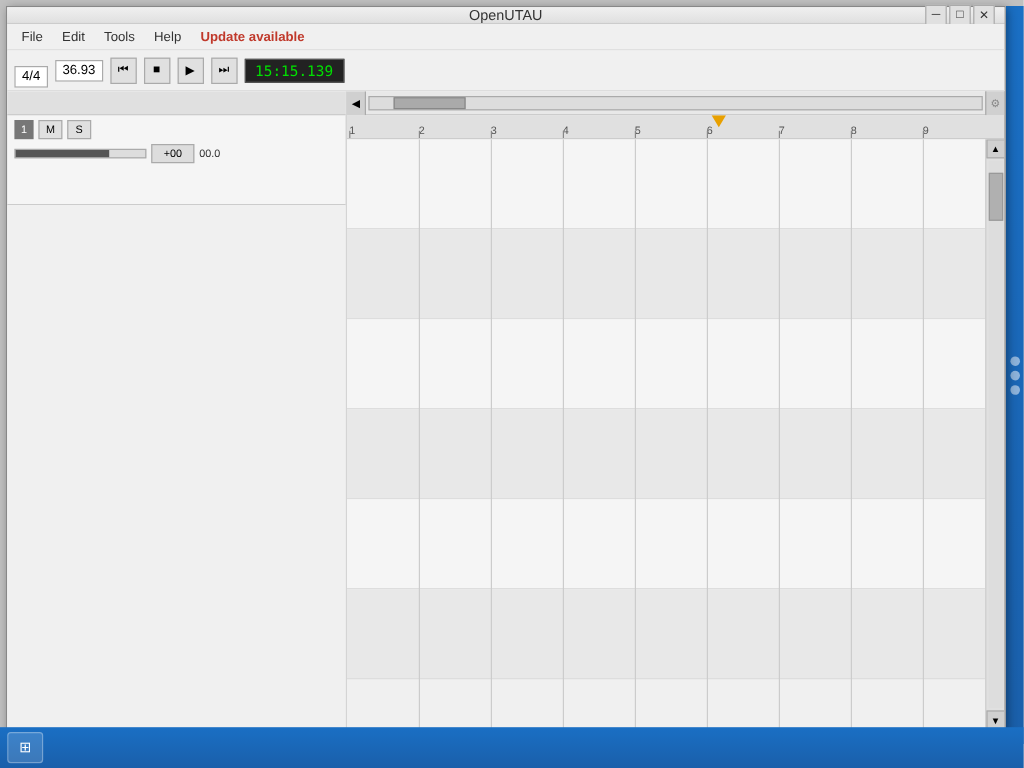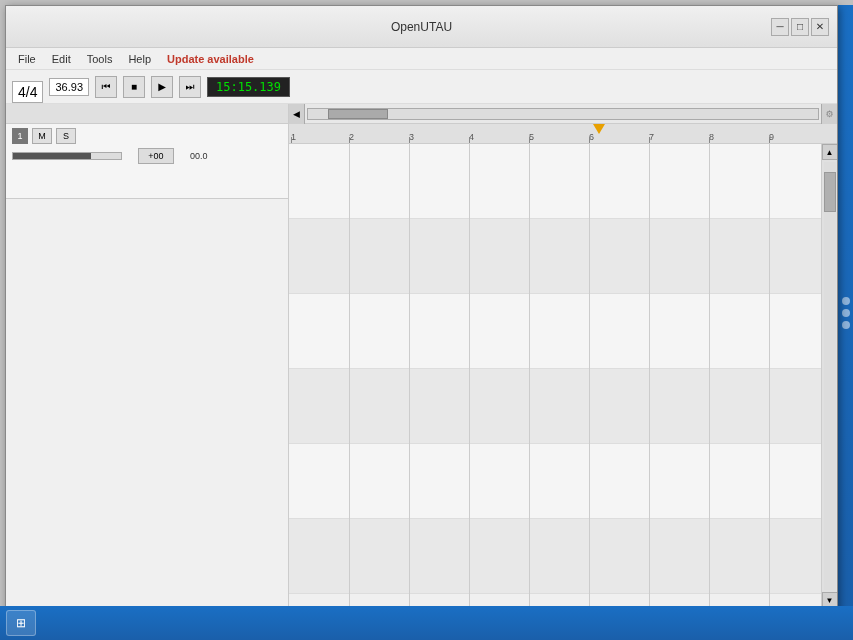--- a/index.html
+++ b/index.html
@@ -21,21 +21,21 @@
       left: 5px;
       background: #f0f0f0;
       border: 1px solid #888;
       box-shadow: 2px 2px 8px rgba(0,0,0,0.4);
       display: flex;
       flex-direction: column;
     }
 
     
     #title-bar {
-      height: 42px;
+      height: 14px;
       background: linear-gradient(to bottom, #f0f0f0, #e0e0e0);
       border-bottom: 1px solid #ccc;
       display: flex;
       align-items: center;
       justify-content: space-between;
       padding: 0 8px;
       flex-shrink: 0;
     }
     #title-text {
       flex: 1;
@@ -86,21 +86,21 @@
       display: flex;
       align-items: center;
       padding: 0 6px;
       gap: 6px;
       flex-shrink: 0;
     }
     .time-sig {
       background: #fff;
       border: 1px solid #aaa;
       padding: 2px 5px;
-      font-size: 14px;
+      font-size: 11px;
       min-width: 28px;
       text-align: center;
       margin-top: 11px;
     }
     .tempo {
       background: #fff;
       border: 1px solid #aaa;
       padding: 2px 5px;
       font-size: 11px;
       min-width: 36px;
@@ -184,21 +184,21 @@
       border: 1px solid #aaa;
       display: flex;
       align-items: center;
       justify-content: center;
       font-size: 9px;
       cursor: pointer;
     }
     .track-vol-row {
       display: flex;
       align-items: center;
-      gap: 16px;
+      gap: 4px;
     }
     .track-slider {
       width: 110px;
       height: 8px;
       background: #ddd;
       border: 1px solid #aaa;
       position: relative;
     }
     .track-slider-fill {
       height: 100%;

